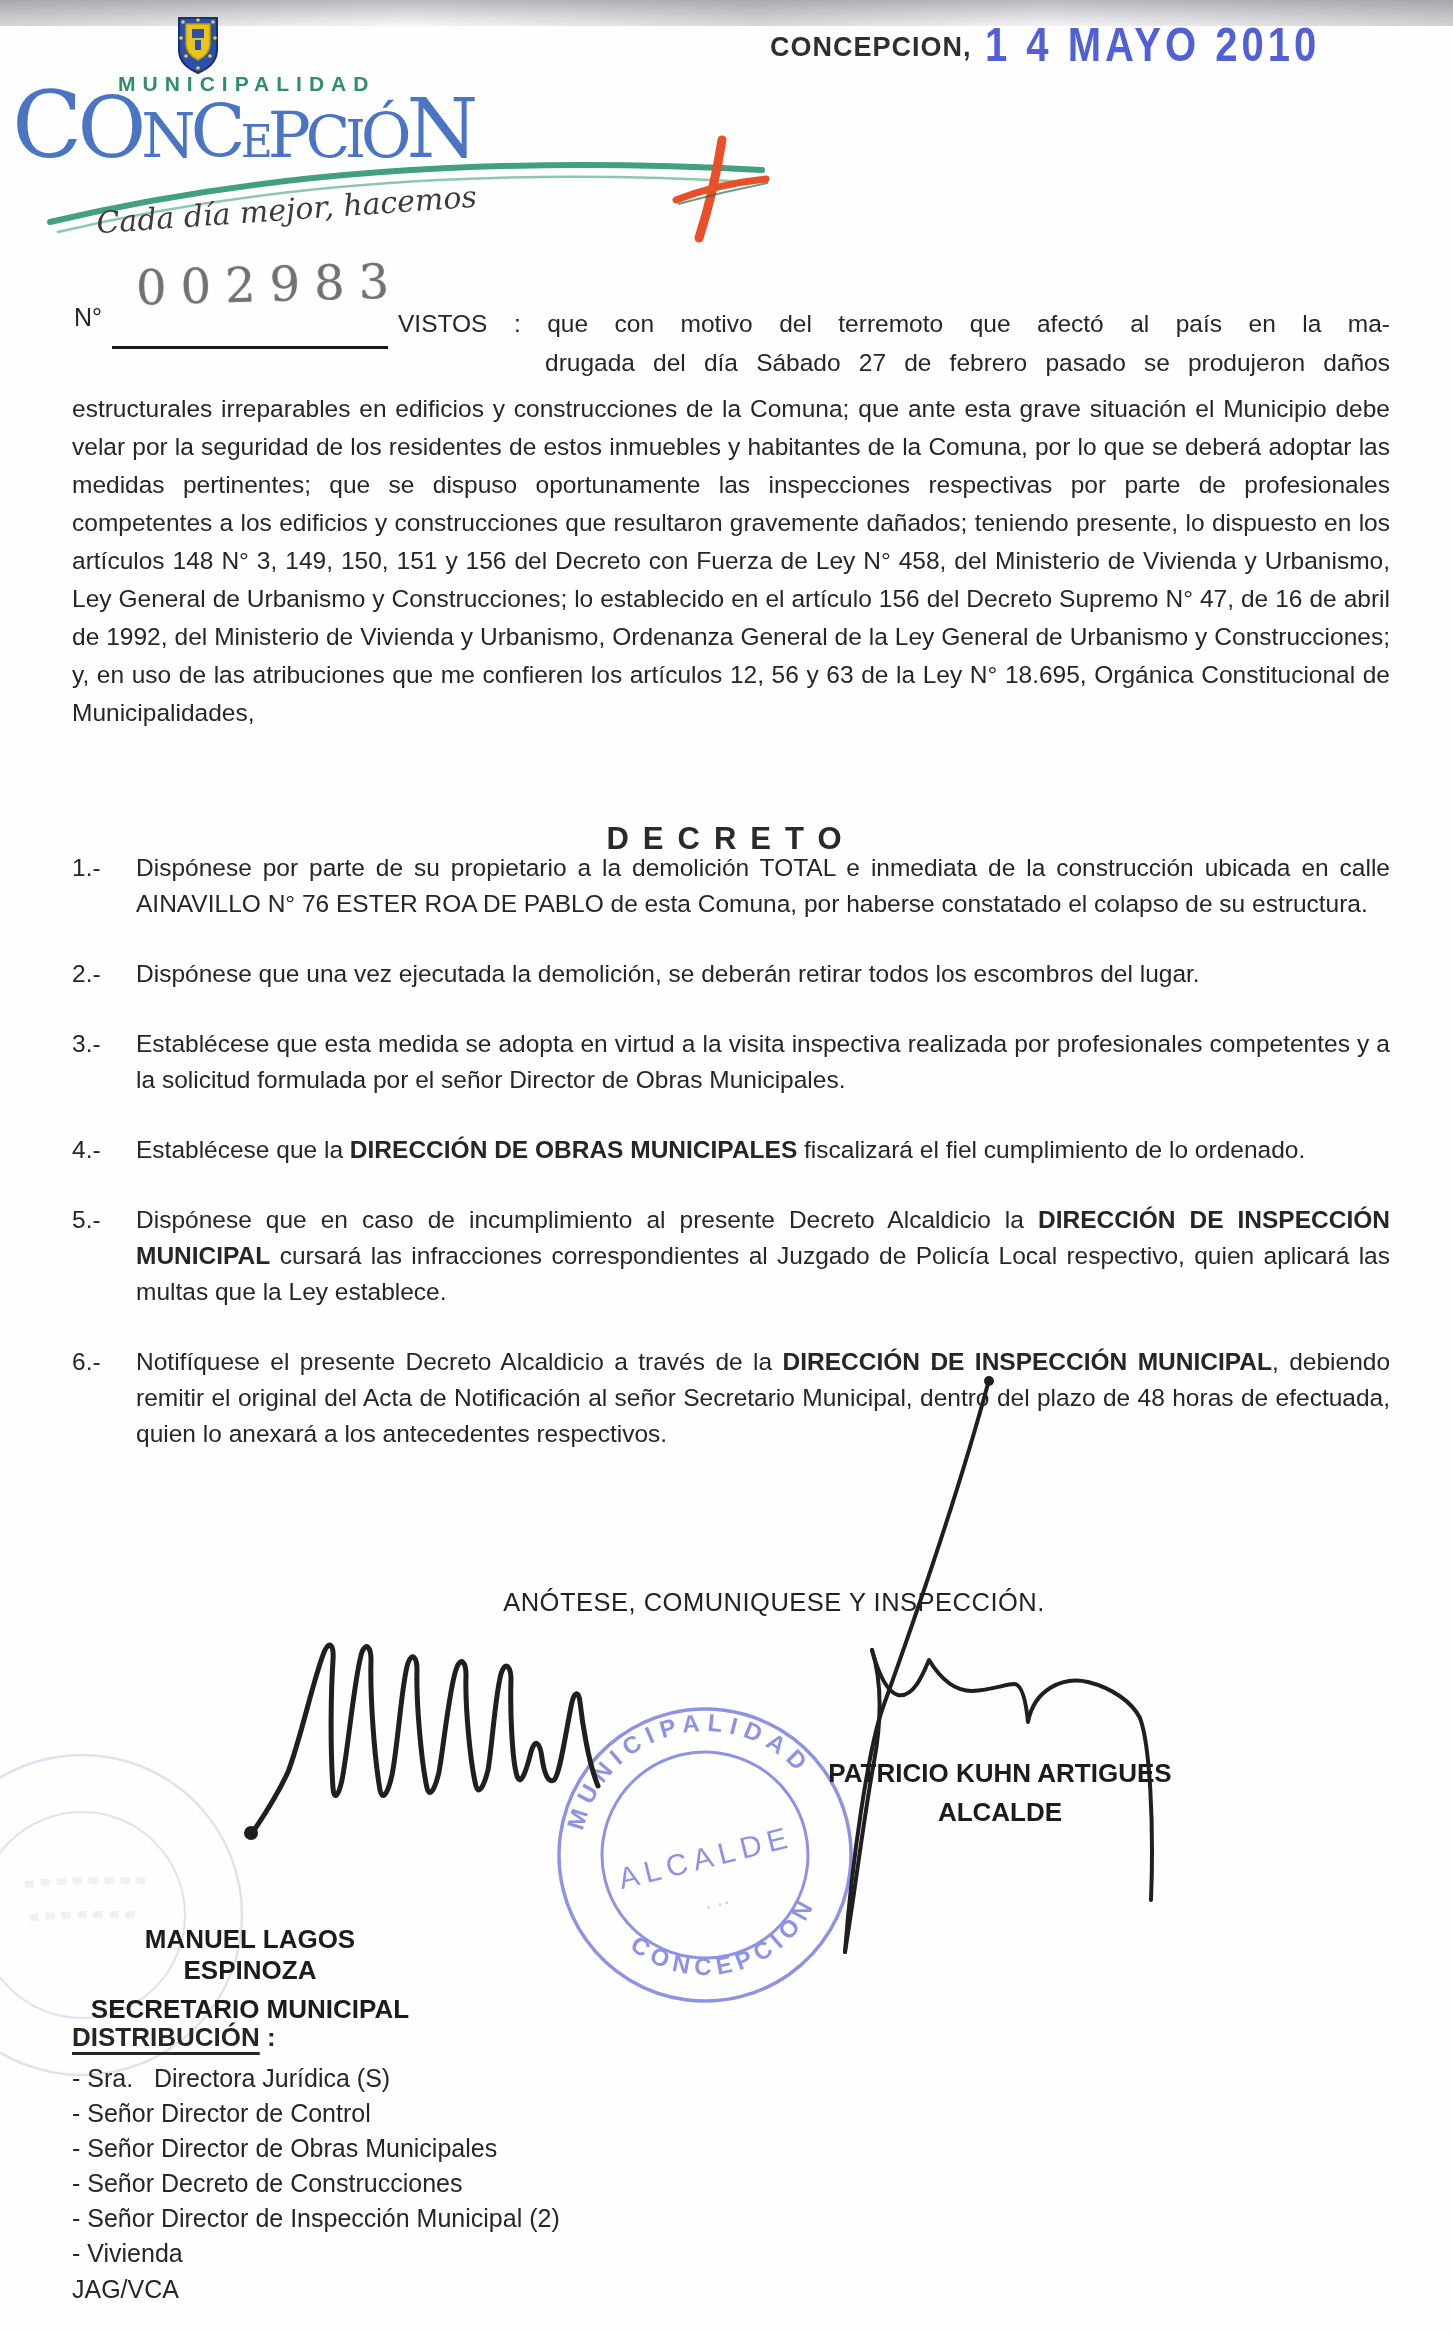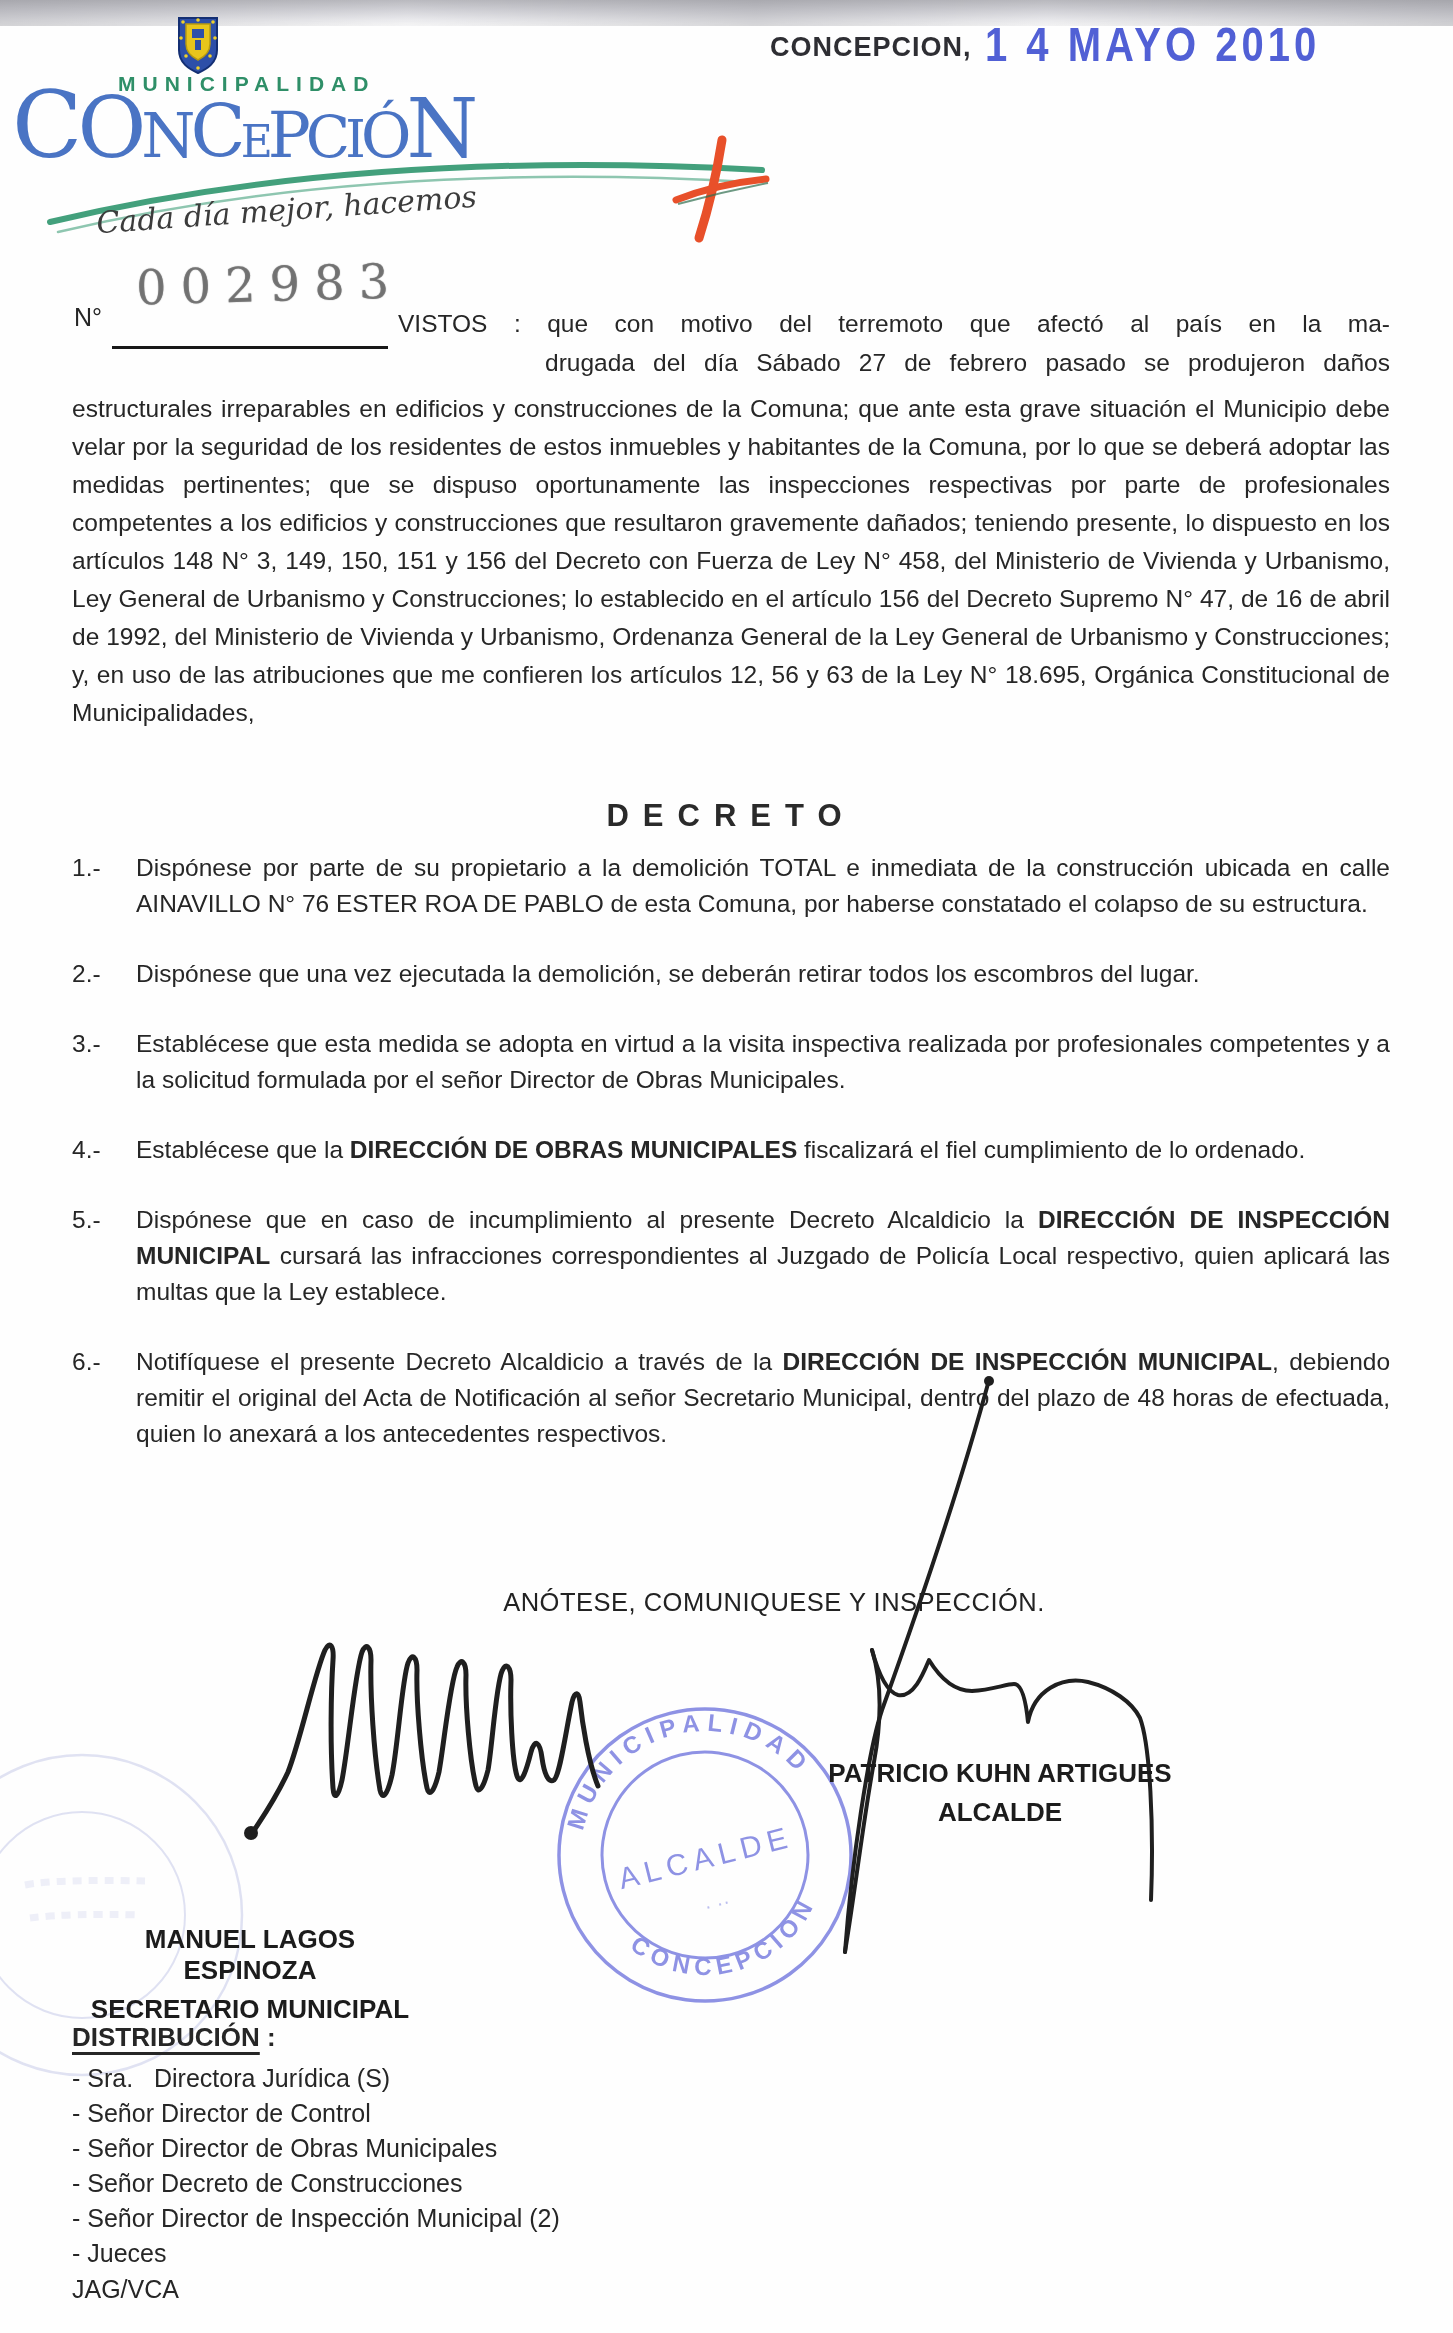--- a/index.html
+++ b/index.html
@@ -39,21 +39,21 @@
     color:rgba(110,110,110,.62);letter-spacing:14px;transform:rotate(-1.5deg);text-shadow:0 0 1px #777;}
   .numlabel{position:absolute;left:74px;top:303px;font-size:25px;}
   .numline{position:absolute;left:112px;top:346px;width:276px;border-bottom:3px solid #181818;}
   
   .vline1{position:absolute;left:398px;top:310px;width:992px;font-size:24.5px;
     text-align:justify;text-align-last:justify;}
   .vline2{position:absolute;left:545px;top:349px;width:845px;font-size:24.5px;
     text-align:justify;text-align-last:justify;}
   .vbody{position:absolute;left:72px;top:390px;width:1318px;font-size:24.5px;line-height:38px;
     text-align:justify;}
-  .heading{position:absolute;left:72px;top:798px;width:1318px;text-align:center;font-size:31px;
+  .heading{position:absolute;left:72px;top:821px;width:1318px;text-align:center;font-size:31px;
     font-weight:bold;letter-spacing:14px;color:#2a2a2a;}
   .items{position:absolute;left:72px;top:850px;width:1318px;font-size:24.5px;line-height:36px;}
   .item{display:flex;margin-bottom:34px;}
   .inum{flex:0 0 64px;}
   .itext{flex:1;text-align:justify;}
   .b{font-weight:bold;}
   .closing{position:absolute;left:115px;top:1588px;width:1318px;text-align:center;font-size:25.5px;
     color:#222;letter-spacing:.5px;}
   
   .ink{position:absolute;left:0;top:0;pointer-events:none;}
@@ -222,18 +222,18 @@
   </div>
 
   <div class="dist">
     <div class="dist-head"><span class="u">DISTRIBUCIÓN</span><span> :</span></div>
     <div id="distList">
         <div class="dist-line">- Sra.&nbsp;&nbsp; Directora Jurídica (S)</div>
         <div class="dist-line">- Señor Director de Control</div>
         <div class="dist-line">- Señor Director de Obras Municipales</div>
         <div class="dist-line">- Señor Decreto de Construcciones</div>
         <div class="dist-line">- Señor Director de Inspección Municipal (2)</div>
-        <div class="dist-line">- Jueces</div>
+        <div class="dist-line">- Vivienda</div>
       </div>
     <div class="initials">JAG/VCA</div>
   </div>
 
 </div>
 
 </body></html>

